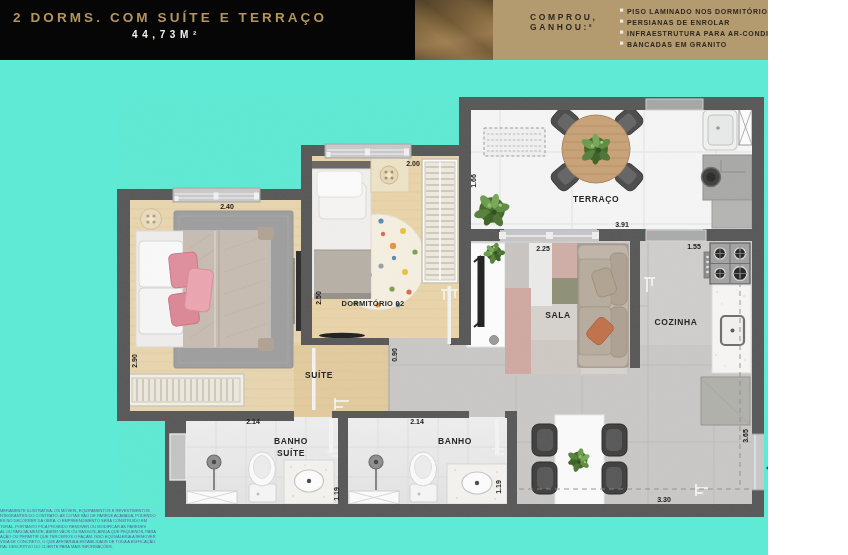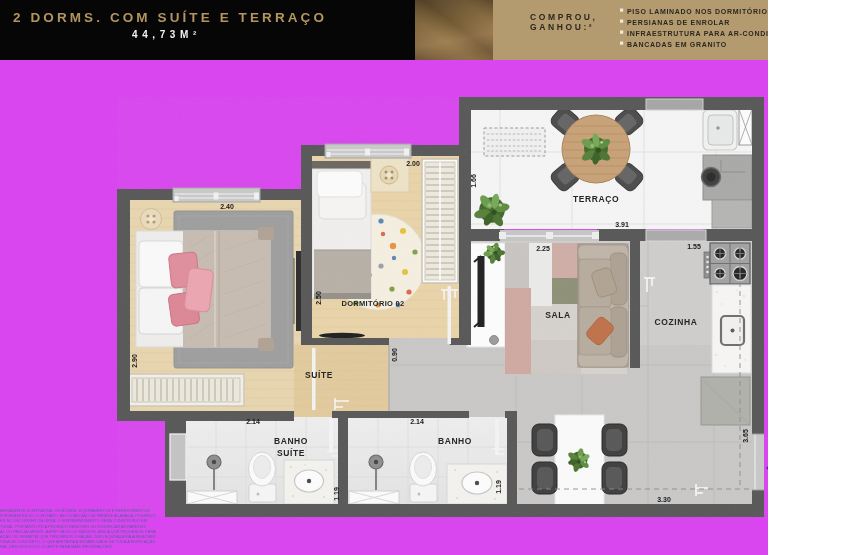--- a/index.html
+++ b/index.html
@@ -1,16 +1,16 @@
 <!DOCTYPE html>
 <html><head>
 <meta charset="utf-8">
 <style>
   html,body{margin:0;padding:0;background:#fff;}
-  .page{position:relative;width:768px;height:555px;overflow:hidden;background:#d946ef;font-family:"Liberation Sans",sans-serif;}
+  .page{position:relative;width:768px;height:555px;overflow:hidden;background:#5eead4;font-family:"Liberation Sans",sans-serif;}
   svg{display:block;}
 </style>
 </head>
 <body>
 <div class="page">
 <svg width="848" height="555" viewBox="0 0 848 555" xmlns="http://www.w3.org/2000/svg">
 <defs>
   <linearGradient id="bronze" x1="0" y1="0" x2="0.25" y2="1">
     <stop offset="0" stop-color="#4e3d26"></stop>
     <stop offset="0.45" stop-color="#7a6038"></stop>

